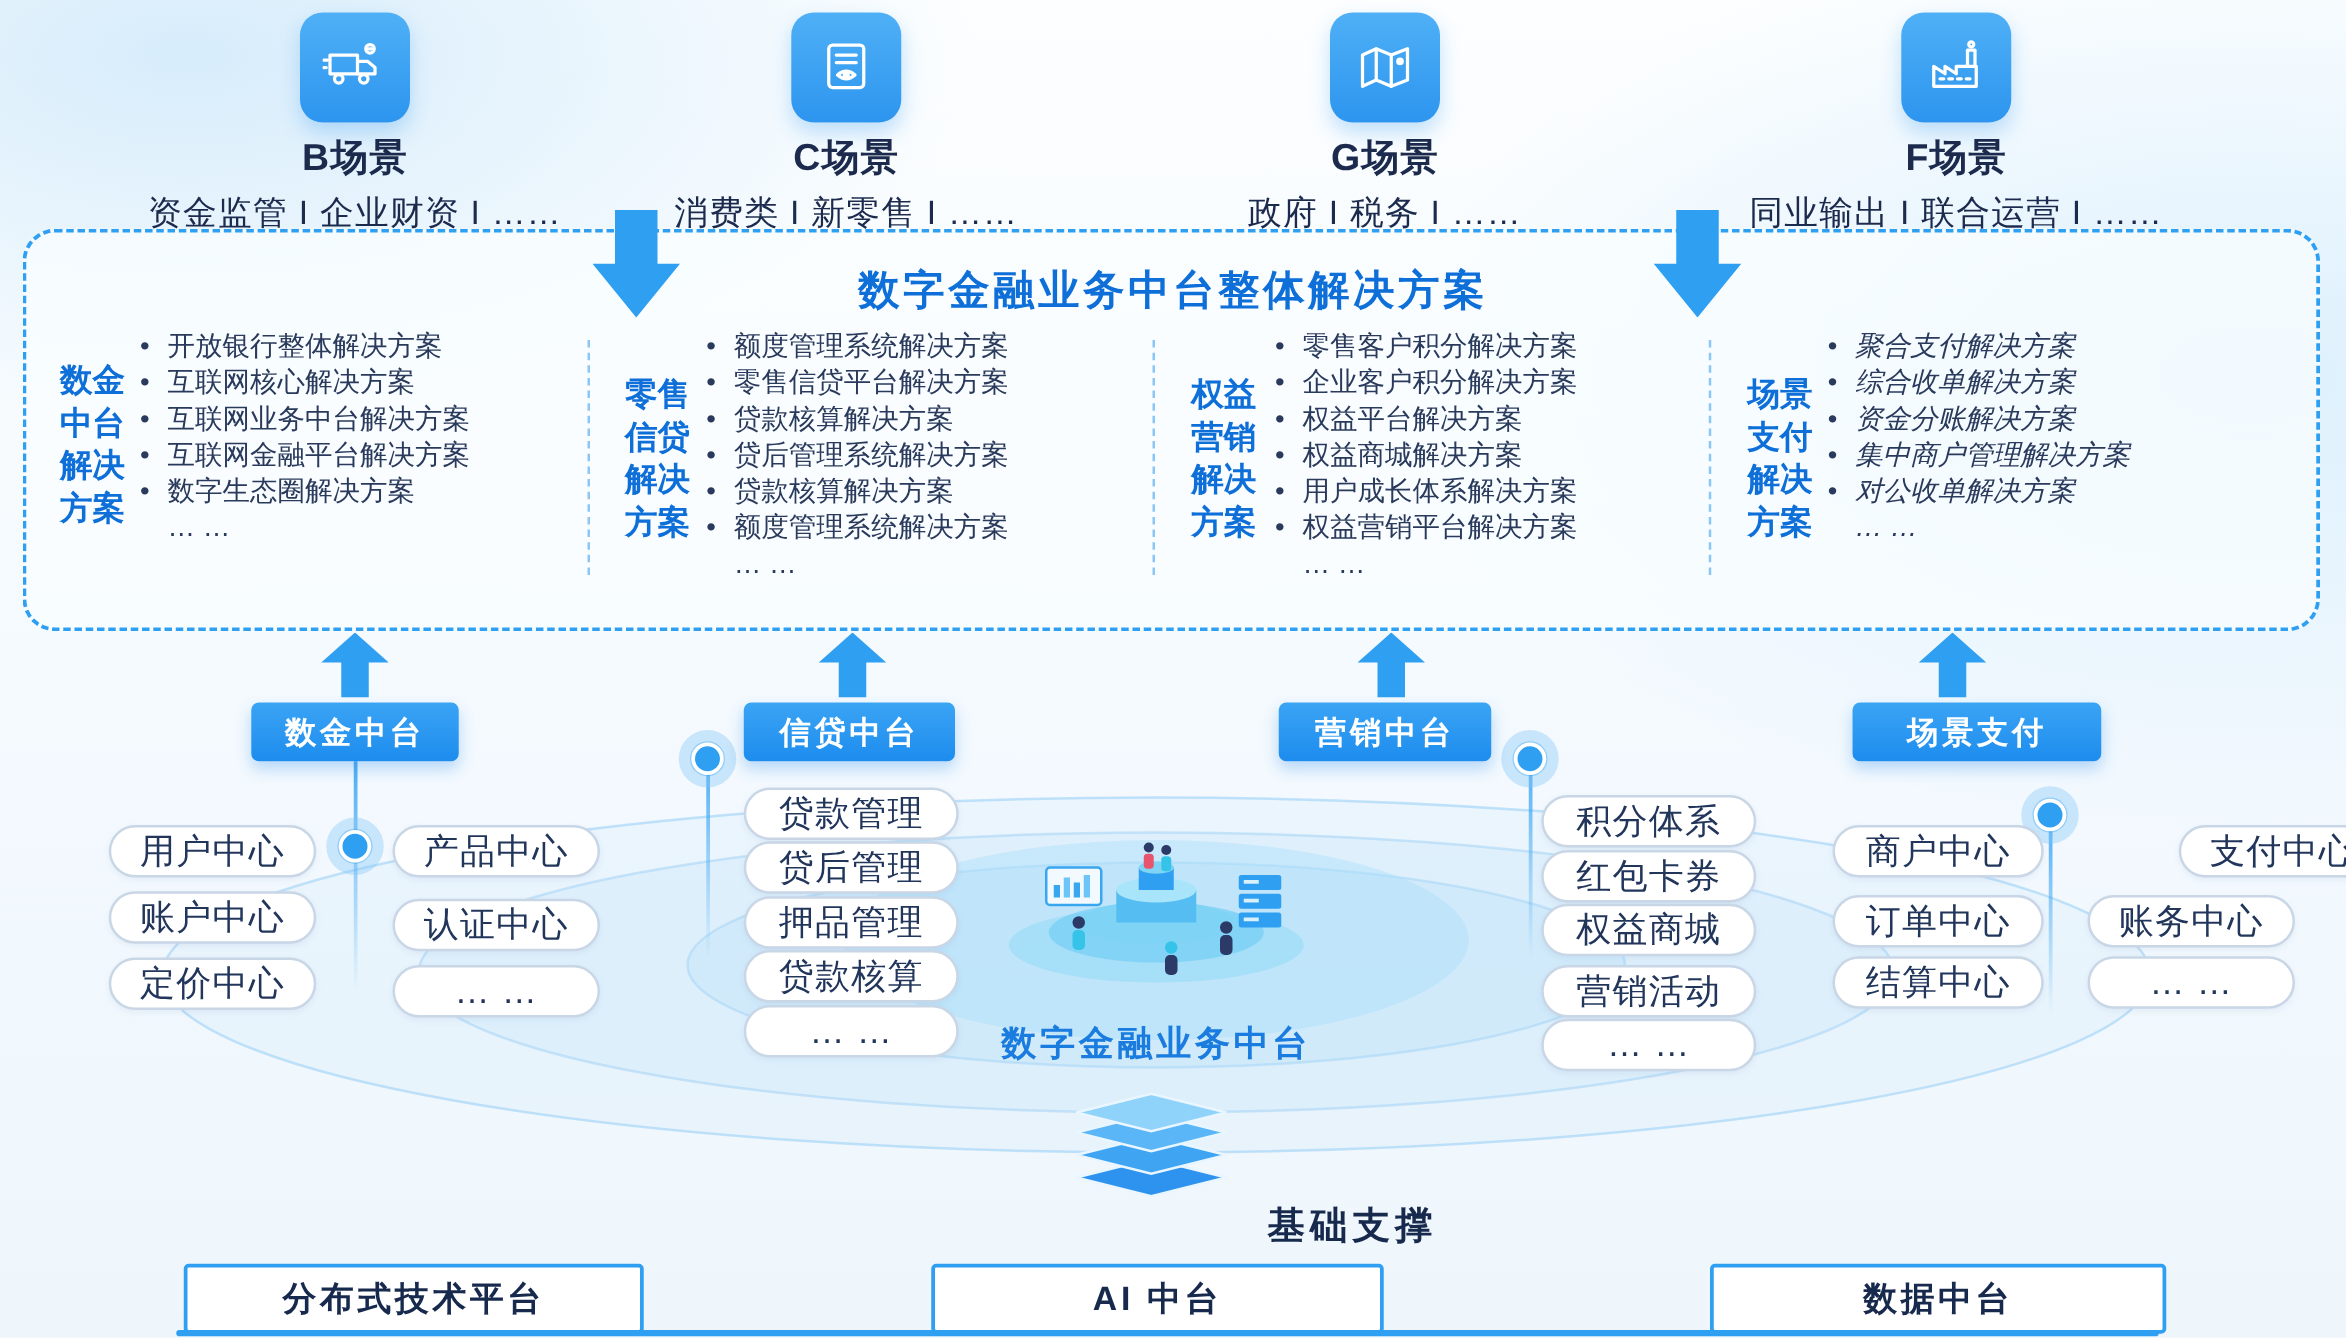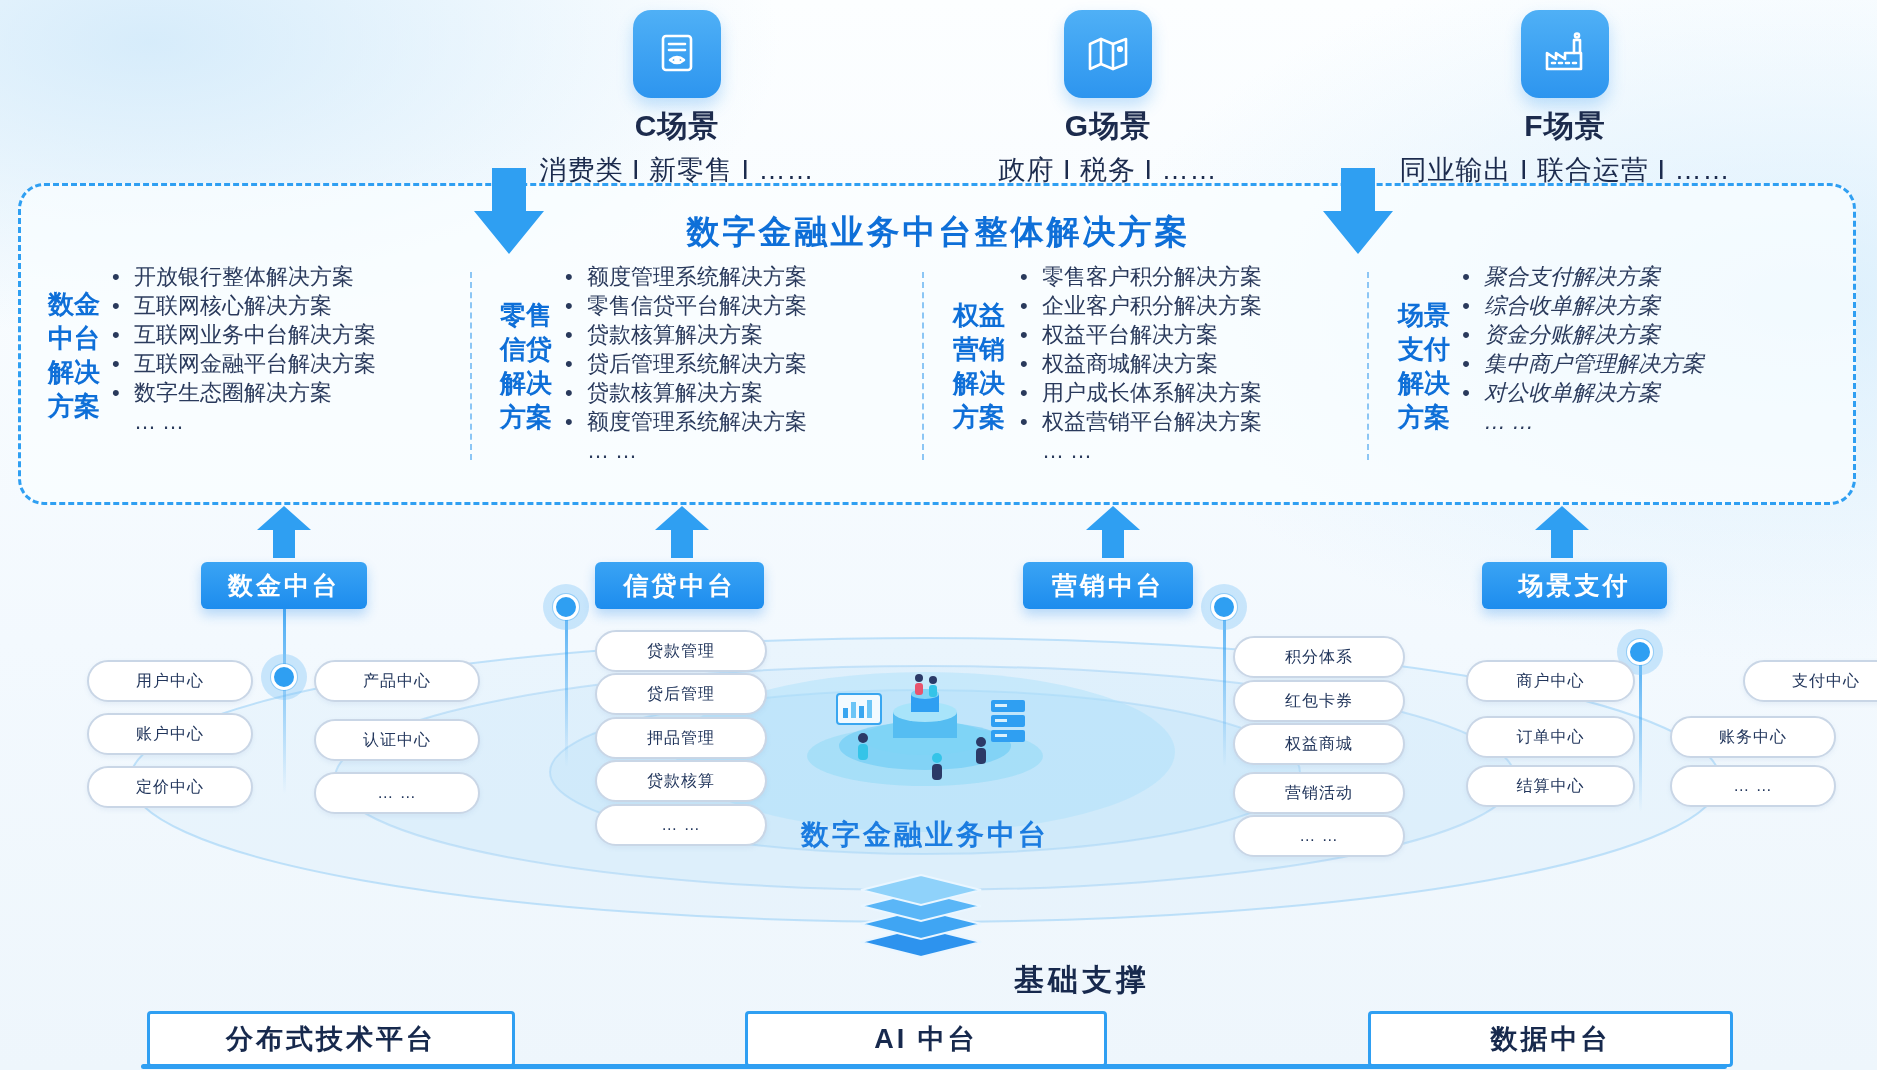--- a/index.html
+++ b/index.html
@@ -39,34 +39,49 @@
     box-shadow:0 6px 12px rgba(40,140,235,.3);}
 
   
   .vline{width:3px;background:linear-gradient(180deg,rgba(47,159,242,.85),rgba(47,159,242,0));}
   .node{width:46px;height:46px;border-radius:50%;background:rgba(130,198,246,.38);}
   .node::after{content:"";position:absolute;left:10px;top:10px;width:20px;height:20px;border-radius:50%;
     background:#2f9ff2;border:3px solid #fff;box-shadow:0 0 0 1px rgba(47,159,242,.35);}
 
   
   .pill{height:38px;background:#fff;border:2px solid #c9d6e6;border-radius:21px;display:flex;align-items:center;
-    justify-content:center;font-size:16px;color:#22365c;font-weight:500;letter-spacing:1px;
+    justify-content:center;font-size:28px;color:#22365c;font-weight:500;letter-spacing:1px;
     box-shadow:0 2px 5px rgba(100,140,190,.10);}
 
   .center-label{left:650px;top:816px;width:550px;text-align:center;font-size:28px;font-weight:800;color:#1b7ce0;letter-spacing:3px;}
   .foundation-label{left:700px;top:960px;width:450px;text-align:right;font-size:30px;font-weight:800;color:#17294d;letter-spacing:4px;}
   .fbox{top:1011px;height:50px;background:#fff;border:3px solid #2f9ff2;border-radius:4px;display:flex;align-items:center;
     justify-content:center;font-size:27px;font-weight:700;color:#17294d;letter-spacing:3px;}
   .bottom-line{left:141px;top:1064px;width:1586px;height:5px;background:#2f9ff2;border-radius:3px;}
 </style>
 </head>
 <body>
 
 <div class="canvas">
 
+  <div class="scenario" style="left:44px;top:10px;">
+    <div class="scene-icon">
+      <svg width="52" height="52" viewBox="0 0 52 52" fill="none" stroke="#fff" stroke-width="2.6" stroke-linecap="round" stroke-linejoin="round">
+        <rect x="6" y="16" width="22" height="15"></rect>
+        <path d="M28 21 h8 l6 5 v5 h-14"></path>
+        <circle cx="13" cy="35" r="3.4"></circle>
+          <circle cx="33" cy="35" r="3.4"></circle>
+        <path d="M1 20 h3 M1 26 h2"></path>
+        <circle cx="38" cy="11" r="3.4"></circle>
+          <path d="M36.5 11 h3"></path>
+      </svg>
+    </div>
+    <div class="scene-title">B场景</div>
+    <div class="scene-sub">资金监管 I 企业财资 I ……</div>
+  </div>
 
   <div class="scenario" style="left:868px;top:10px;">
     <div class="scene-icon">
       <svg width="52" height="52" viewBox="0 0 52 52" fill="none" stroke="#fff" stroke-width="2.6" stroke-linecap="round" stroke-linejoin="round">
         <path d="M8 16 l11 -5 l12 5 l13 -5 v25 l-13 5 l-12 -5 l-11 5 z"></path>
         <path d="M19 11 v25 M31 16 v25"></path>
         <circle cx="38" cy="21" r="1.8" fill="#fff"></circle>
       </svg>
     </div>
     <div class="scene-title">G场景</div>
@@ -180,21 +195,21 @@
   <div class="abs vline" style="left:1223px;top:607px;height:160px;"></div>
   <div class="abs vline" style="left:1639px;top:652px;height:160px;"></div>
   <div class="abs node" style="left:261px;top:654px;"></div>
   <div class="abs node" style="left:543px;top:584px;"></div>
   <div class="abs node" style="left:1201px;top:584px;"></div>
   <div class="abs node" style="left:1617px;top:629px;"></div>
 
   <div class="abs ptab" style="left:201px;top:562px;width:166px;">数金中台</div>
   <div class="abs ptab" style="left:595px;top:562px;width:169px;">信贷中台</div>
   <div class="abs ptab" style="left:1023px;top:562px;width:170px;">营销中台</div>
-  <div class="abs ptab" style="left:1482px;top:562px;width:185px;">场景支付</div>
+  <div class="abs ptab" style="left:1482px;top:562px;width:199px;">场景支付</div>
 
   <div class="abs pill" style="left:87px;top:660px;width:162px;">用户中心</div>
   <div class="abs pill" style="left:87px;top:713px;width:162px;">账户中心</div>
   <div class="abs pill" style="left:87px;top:766px;width:162px;">定价中心</div>
   <div class="abs pill" style="left:314px;top:660px;width:162px;">产品中心</div>
   <div class="abs pill" style="left:314px;top:719px;width:162px;">认证中心</div>
   <div class="abs pill" style="left:314px;top:772px;width:162px;">… …</div>
 
   <div class="abs pill" style="left:595px;top:630px;width:168px;">贷款管理</div>
   <div class="abs pill" style="left:595px;top:673px;width:168px;">贷后管理</div>

